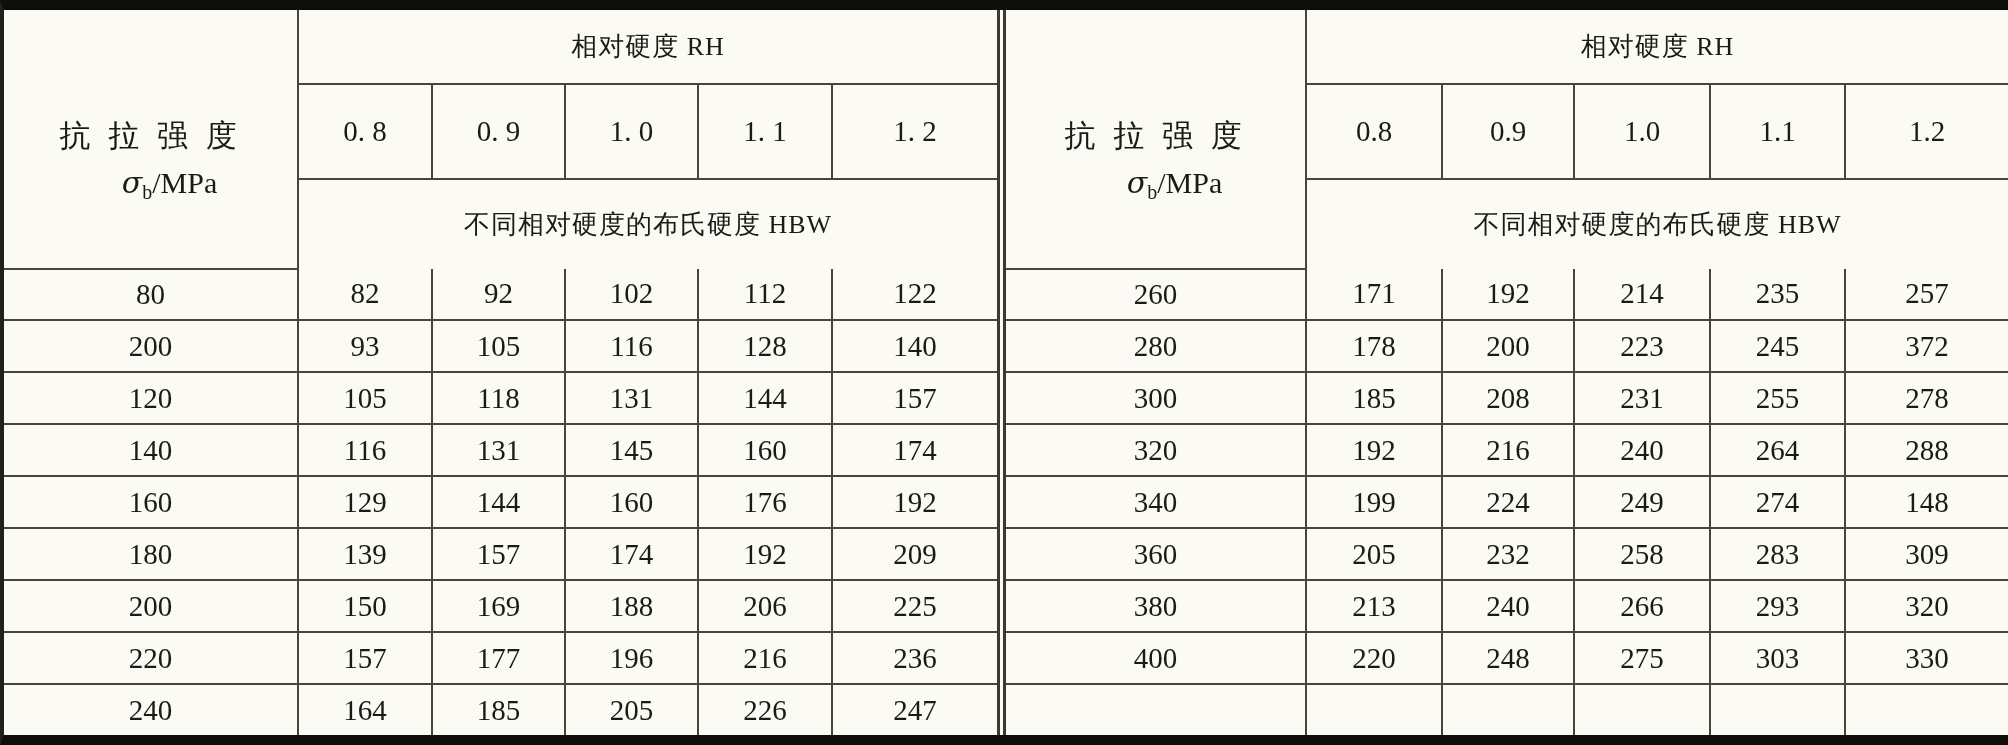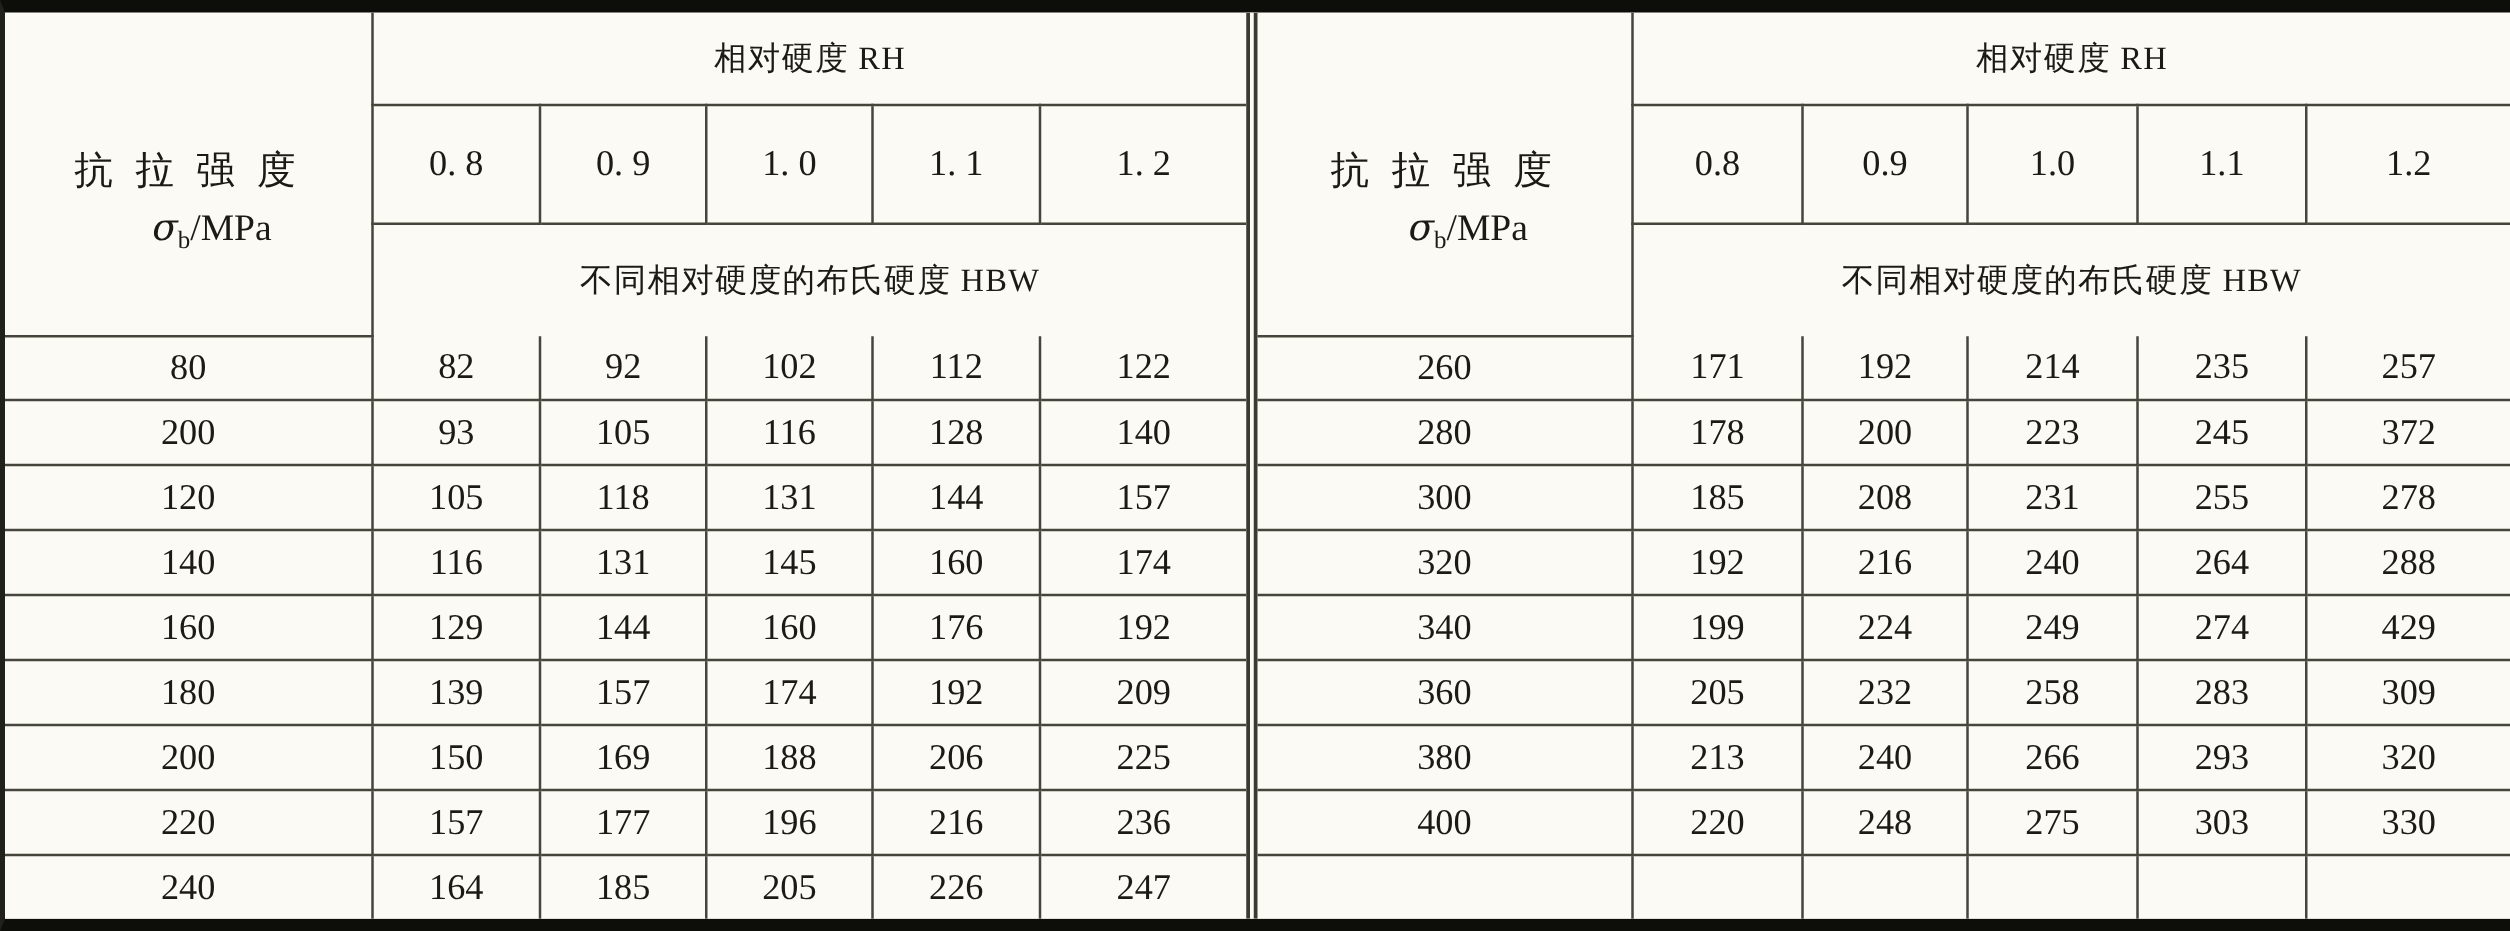--- a/index.html
+++ b/index.html
@@ -263,21 +263,21 @@
           <td>240</td>
           <td>264</td>
           <td>288</td>
         </tr>
         <tr>
           <td>340</td>
           <td>199</td>
           <td>224</td>
           <td>249</td>
           <td>274</td>
-          <td>429</td>
+          <td>148</td>
         </tr>
         <tr>
           <td>360</td>
           <td>205</td>
           <td>232</td>
           <td>258</td>
           <td>283</td>
           <td>309</td>
         </tr>
         <tr>

